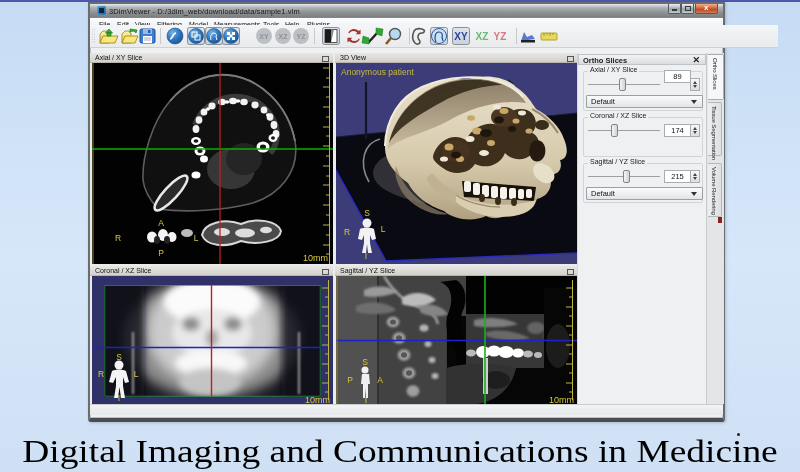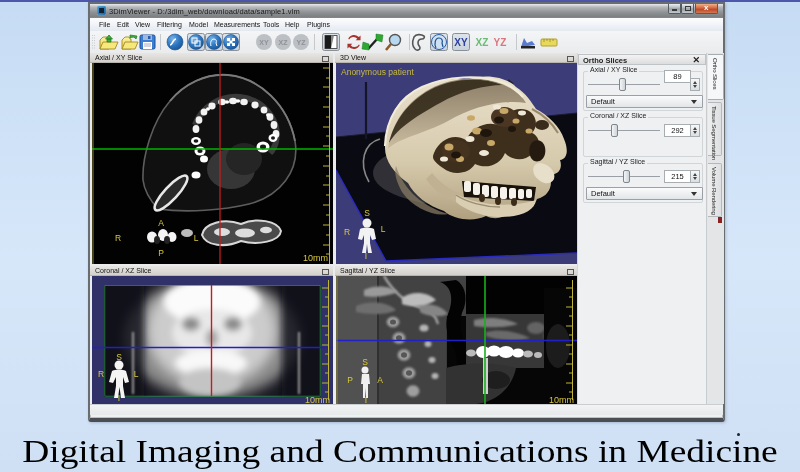--- a/index.html
+++ b/index.html
@@ -23,21 +23,21 @@
 #btnmax{left:591px;width:13px;}
 #btncls{left:605px;width:23px;background:linear-gradient(180deg,#f2b088,#d8704a 40%,#c04a28 60%,#cf7a55)}
 #btnmin:after{content:"";position:absolute;left:3px;top:5px;width:5px;height:1.5px;background:#3a3a3a;}
 #btnmax:after{content:"";position:absolute;left:3px;top:2px;width:4px;height:3px;border:1px solid #3a3a3a;}
 #btncls:after{content:"x";position:absolute;left:8px;top:-1.5px;font-size:8px;font-weight:bold;color:#fff;}
 
 #menubar{position:absolute;left:0;top:14px;width:633px;height:13px;
   background:linear-gradient(180deg,#fdfdfe,#eef2f7 60%,#e4e9f0);border-bottom:1px solid #d8dce2;}
 #menubar span{position:absolute;top:3px;font-size:7px;color:#111;}
 
-#toolbar{position:absolute;left:0;top:27px;width:633px;height:22px;
+#toolbar{position:absolute;left:0;top:21px;width:688px;height:22px;
   background:linear-gradient(180deg,#f4f5f6,#e9ebed);border-bottom:1px solid #cfd2d5;}
 
 #statusbar{position:absolute;left:0;top:400px;width:633px;height:10px;
   background:linear-gradient(180deg,#f2f3f4,#e6e8ea);border-top:1px solid #cbced1;}
 
 #bigtext{position:absolute;left:0;top:434px;width:800px;text-align:center;
   font-family:"Liberation Serif",serif;font-size:31px;color:#000;white-space:nowrap;
   transform:scaleX(1.207);transform-origin:400px 0;}
 
 #main{position:absolute;left:0;top:49px;width:633px;height:351px;background:#e9ebed;}
@@ -565,21 +565,21 @@
       <span class="glabel" style="left:10px;top:13px">Axial / XY Slice</span>
       <div class="strack" style="left:10px;top:31px;width:72px"></div>
       <div class="shandle" style="left:41px;top:25px"></div>
       <div class="spin" style="left:86px;top:17px">89</div>
       <div class="spbtn" style="left:112px;top:25px"></div>
       <div class="combo" style="top:42px">Default</div>
       <div class="gbox" style="top:64px;height:38px"></div>
       <span class="glabel" style="left:10px;top:59px">Coronal / XZ Slice</span>
       <div class="strack" style="left:10px;top:77px;width:72px"></div>
       <div class="shandle" style="left:33px;top:71px"></div>
-      <div class="spin" style="left:86px;top:71px">292</div>
+      <div class="spin" style="left:86px;top:71px">174</div>
       <div class="spbtn" style="left:112px;top:71px"></div>
       <div class="gbox" style="top:110px;height:38px"></div>
       <span class="glabel" style="left:10px;top:105px">Sagittal / YZ Slice</span>
       <div class="strack" style="left:10px;top:123px;width:72px"></div>
       <div class="shandle" style="left:45px;top:117px"></div>
       <div class="spin" style="left:86px;top:117px">215</div>
       <div class="spbtn" style="left:112px;top:117px"></div>
       <div class="combo" style="top:134px">Default</div>
     </div>
     <div id="tabs">

